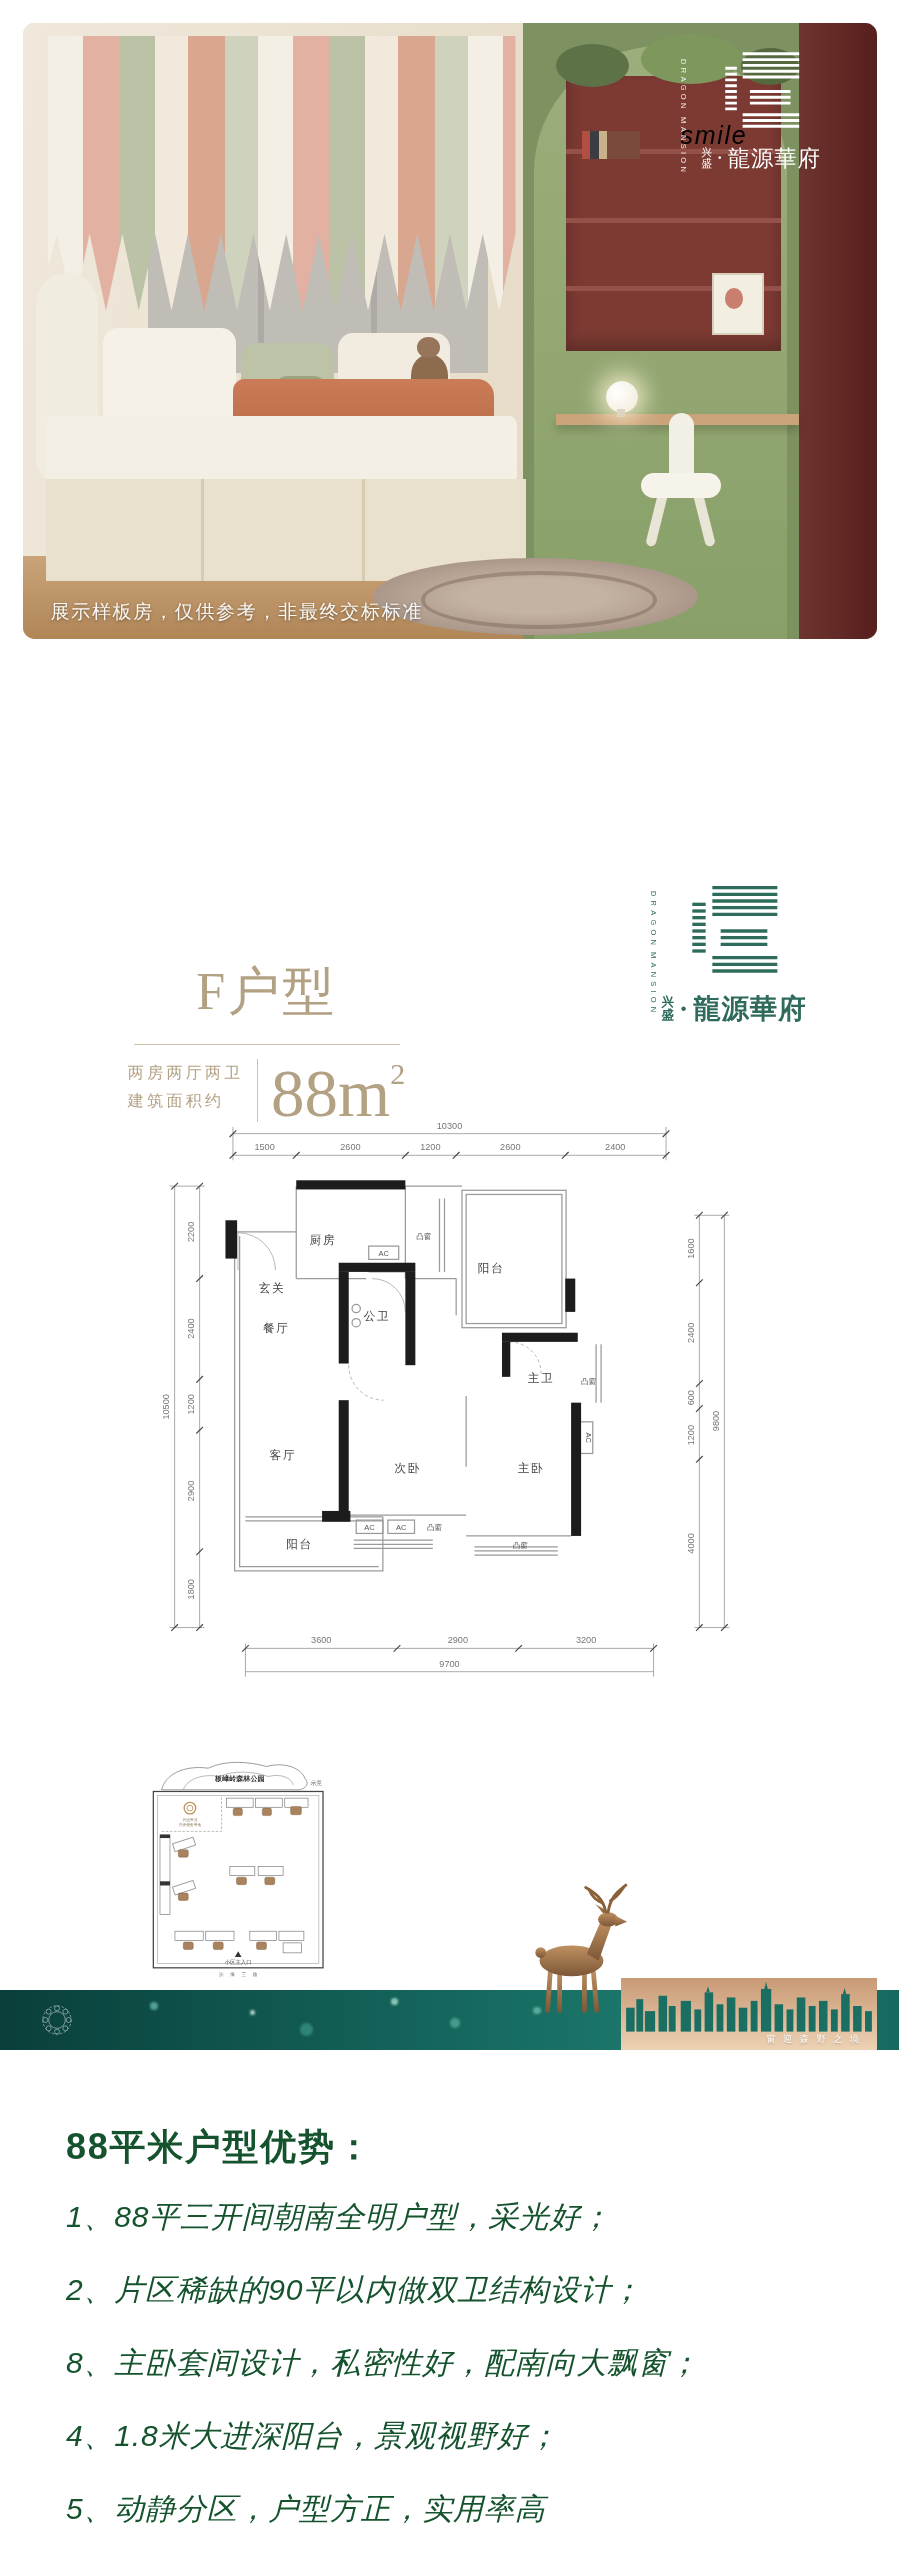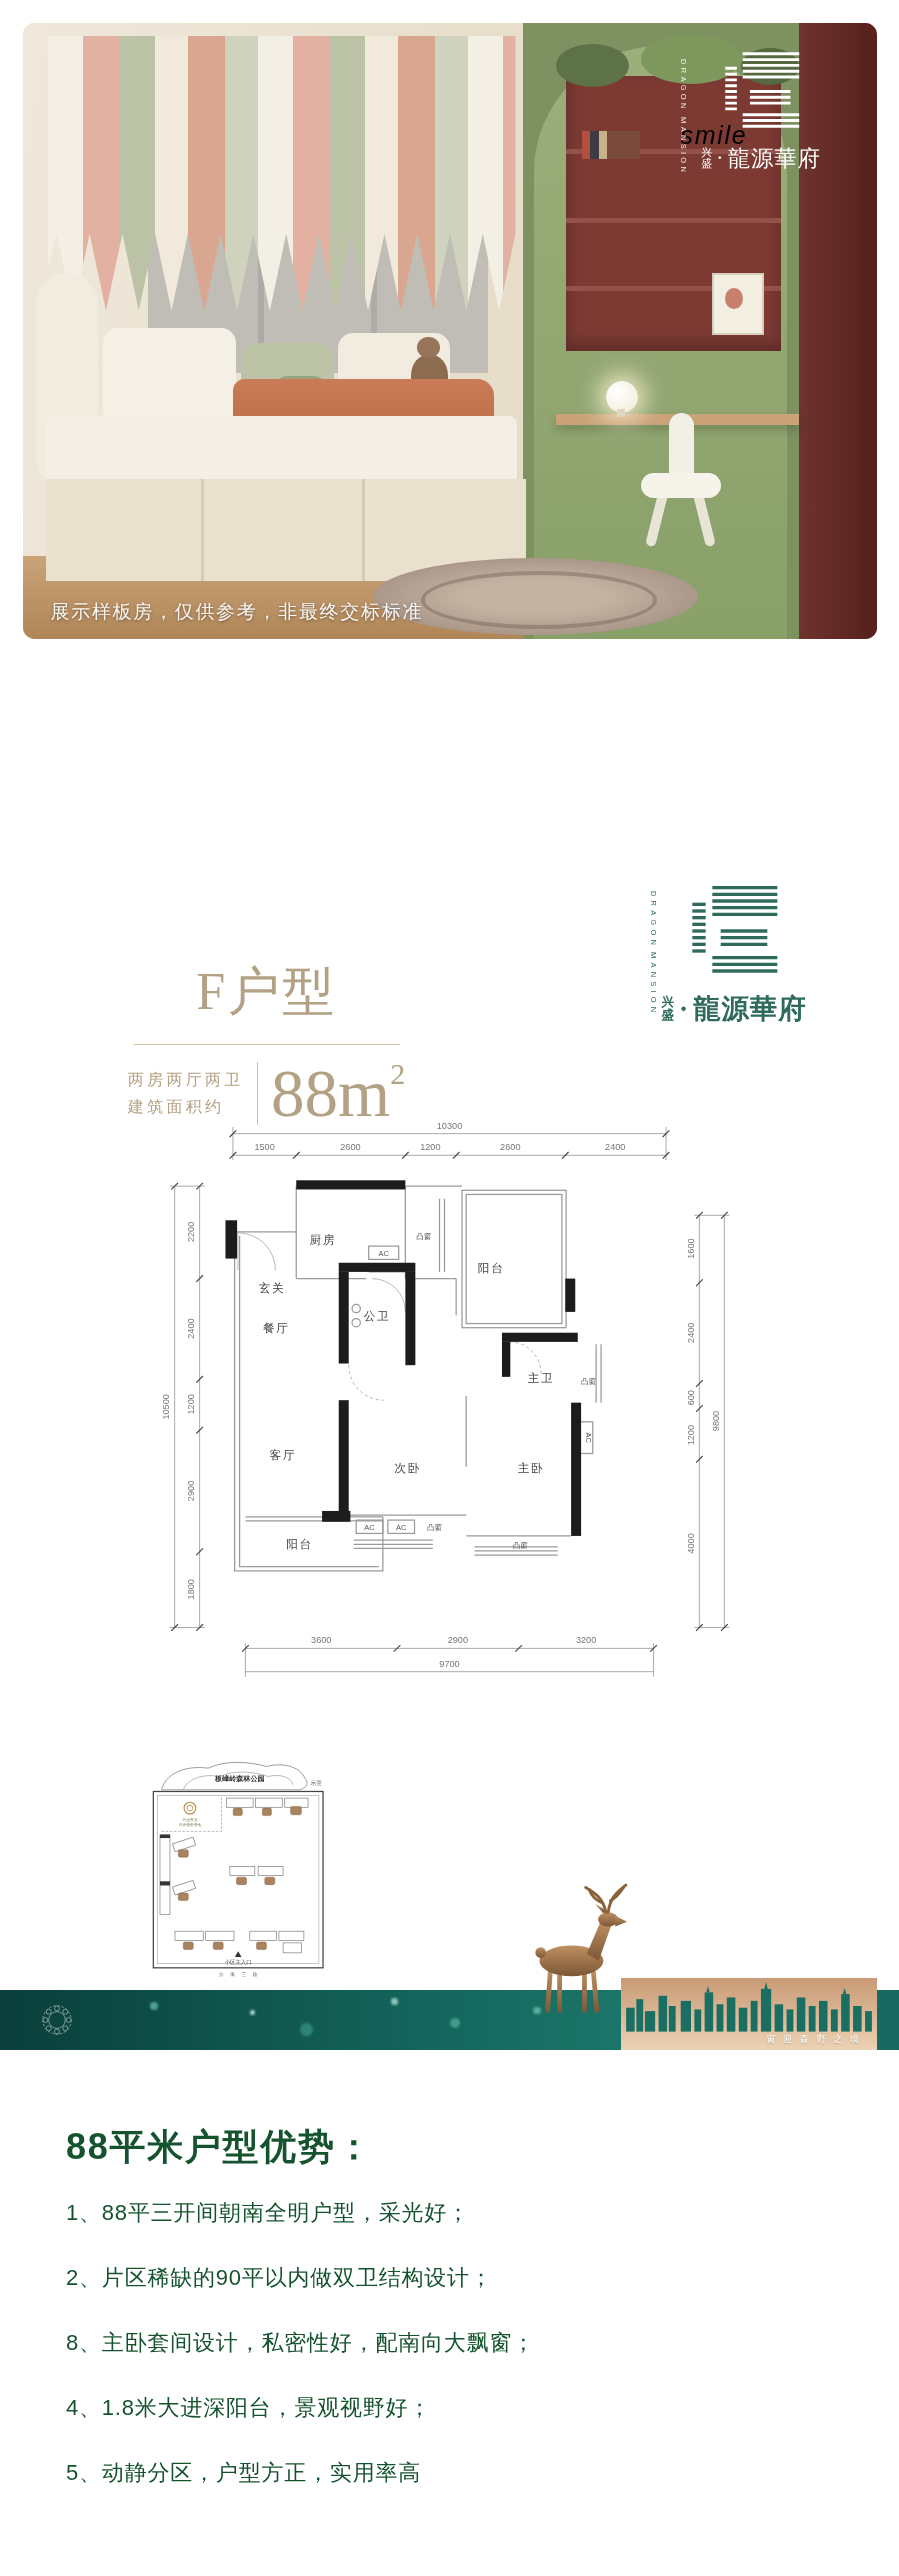--- a/index.html
+++ b/index.html
@@ -51,21 +51,21 @@
   .h-logo .cn{margin-top:5px;font-size:22.5px;letter-spacing:0.8px;display:flex;align-items:center;justify-content:center;gap:3.3px;font-family:"Liberation Serif",serif;}
   .stack{display:flex;flex-direction:column;font-size:10.8px;line-height:1.05;}
 
   
   .section-title{position:absolute;left:50px;top:741px;font-size:38px;font-weight:bold;color:#F0964B;letter-spacing:8.3px;}
 
   
   .type-block{position:absolute;left:125px;top:957px;width:283px;text-align:center;color:#b3a183;}
   .type-name{font-family:"Liberation Serif",serif;font-size:52px;letter-spacing:2.5px;}
   .type-rule{width:266px;height:0.8px;background:#cdc1a6;margin:16.7px auto 15px;}
-  .spec-row{display:flex;align-items:center;justify-content:center;}
+  .spec-row{display:flex;align-items:flex-start;justify-content:center;}
   .spec-lines{font-size:16px;letter-spacing:3.3px;line-height:1.7;text-align:left;}
   .spec-div{width:0.8px;height:63px;background:#cdc1a6;margin:0 13.3px;}
   .area{font-family:"Liberation Serif",serif;font-size:67px;line-height:1;}
   .area sup{font-size:30px;vertical-align:32px;}
   .brand{position:absolute;left:634px;top:881px;width:200px;text-align:center;color:#2E6B5C;}
   .brand .en{position:absolute;left:15px;top:10px;writing-mode:vertical-rl;font-size:7.5px;letter-spacing:4.2px;display:flex;gap:3.3px;}
   .brand .cn{margin-top:6.7px;font-size:27.5px;font-weight:bold;letter-spacing:0.8px;display:flex;align-items:center;justify-content:center;gap:4.2px;font-family:"Liberation Serif",serif;}
   .brand .stack{font-size:12.5px;}
 
   
@@ -81,21 +81,21 @@
   .bokeh{position:absolute;border-radius:50%;filter:blur(0.8px);}
   .ornament{position:absolute;left:37px;top:10px;opacity:.55;}
   .card{position:absolute;right:22.5px;top:-11.7px;width:256px;height:72px;background:linear-gradient(180deg,#c99a76,#ecd2b4);overflow:hidden;}
   .card svg{position:absolute;left:0;bottom:18.3px;}
   .slogan{position:absolute;right:10px;bottom:4.2px;color:#fff;font-size:9.2px;letter-spacing:7.5px;text-shadow:0 0.8px 1.7px rgba(0,0,0,.25);margin-top:8px;}
   .deer{position:absolute;left:500px;top:-112px;}
 
   
   .adv{position:absolute;left:66px;top:2123px;width:808px;color:#14532d;}
   .adv h3{margin:0 0 30px 0;font-size:36px;letter-spacing:1.7px;}
-  .adv p{margin:8px 0 43px 0;font-size:22px;font-weight:400;letter-spacing:0.8px;line-height:1;}
+  .adv p{margin:8px 0 43px 0;font-size:30px;font-weight:400;letter-spacing:0.8px;line-height:1;font-style:italic;}
 </style>
 </head>
 <body>
 
 <div class="page">
 
   <div class="hero">
     <div class="h-wall"></div>
     <div class="h-floor"></div>
     <div class="h-green"></div>

